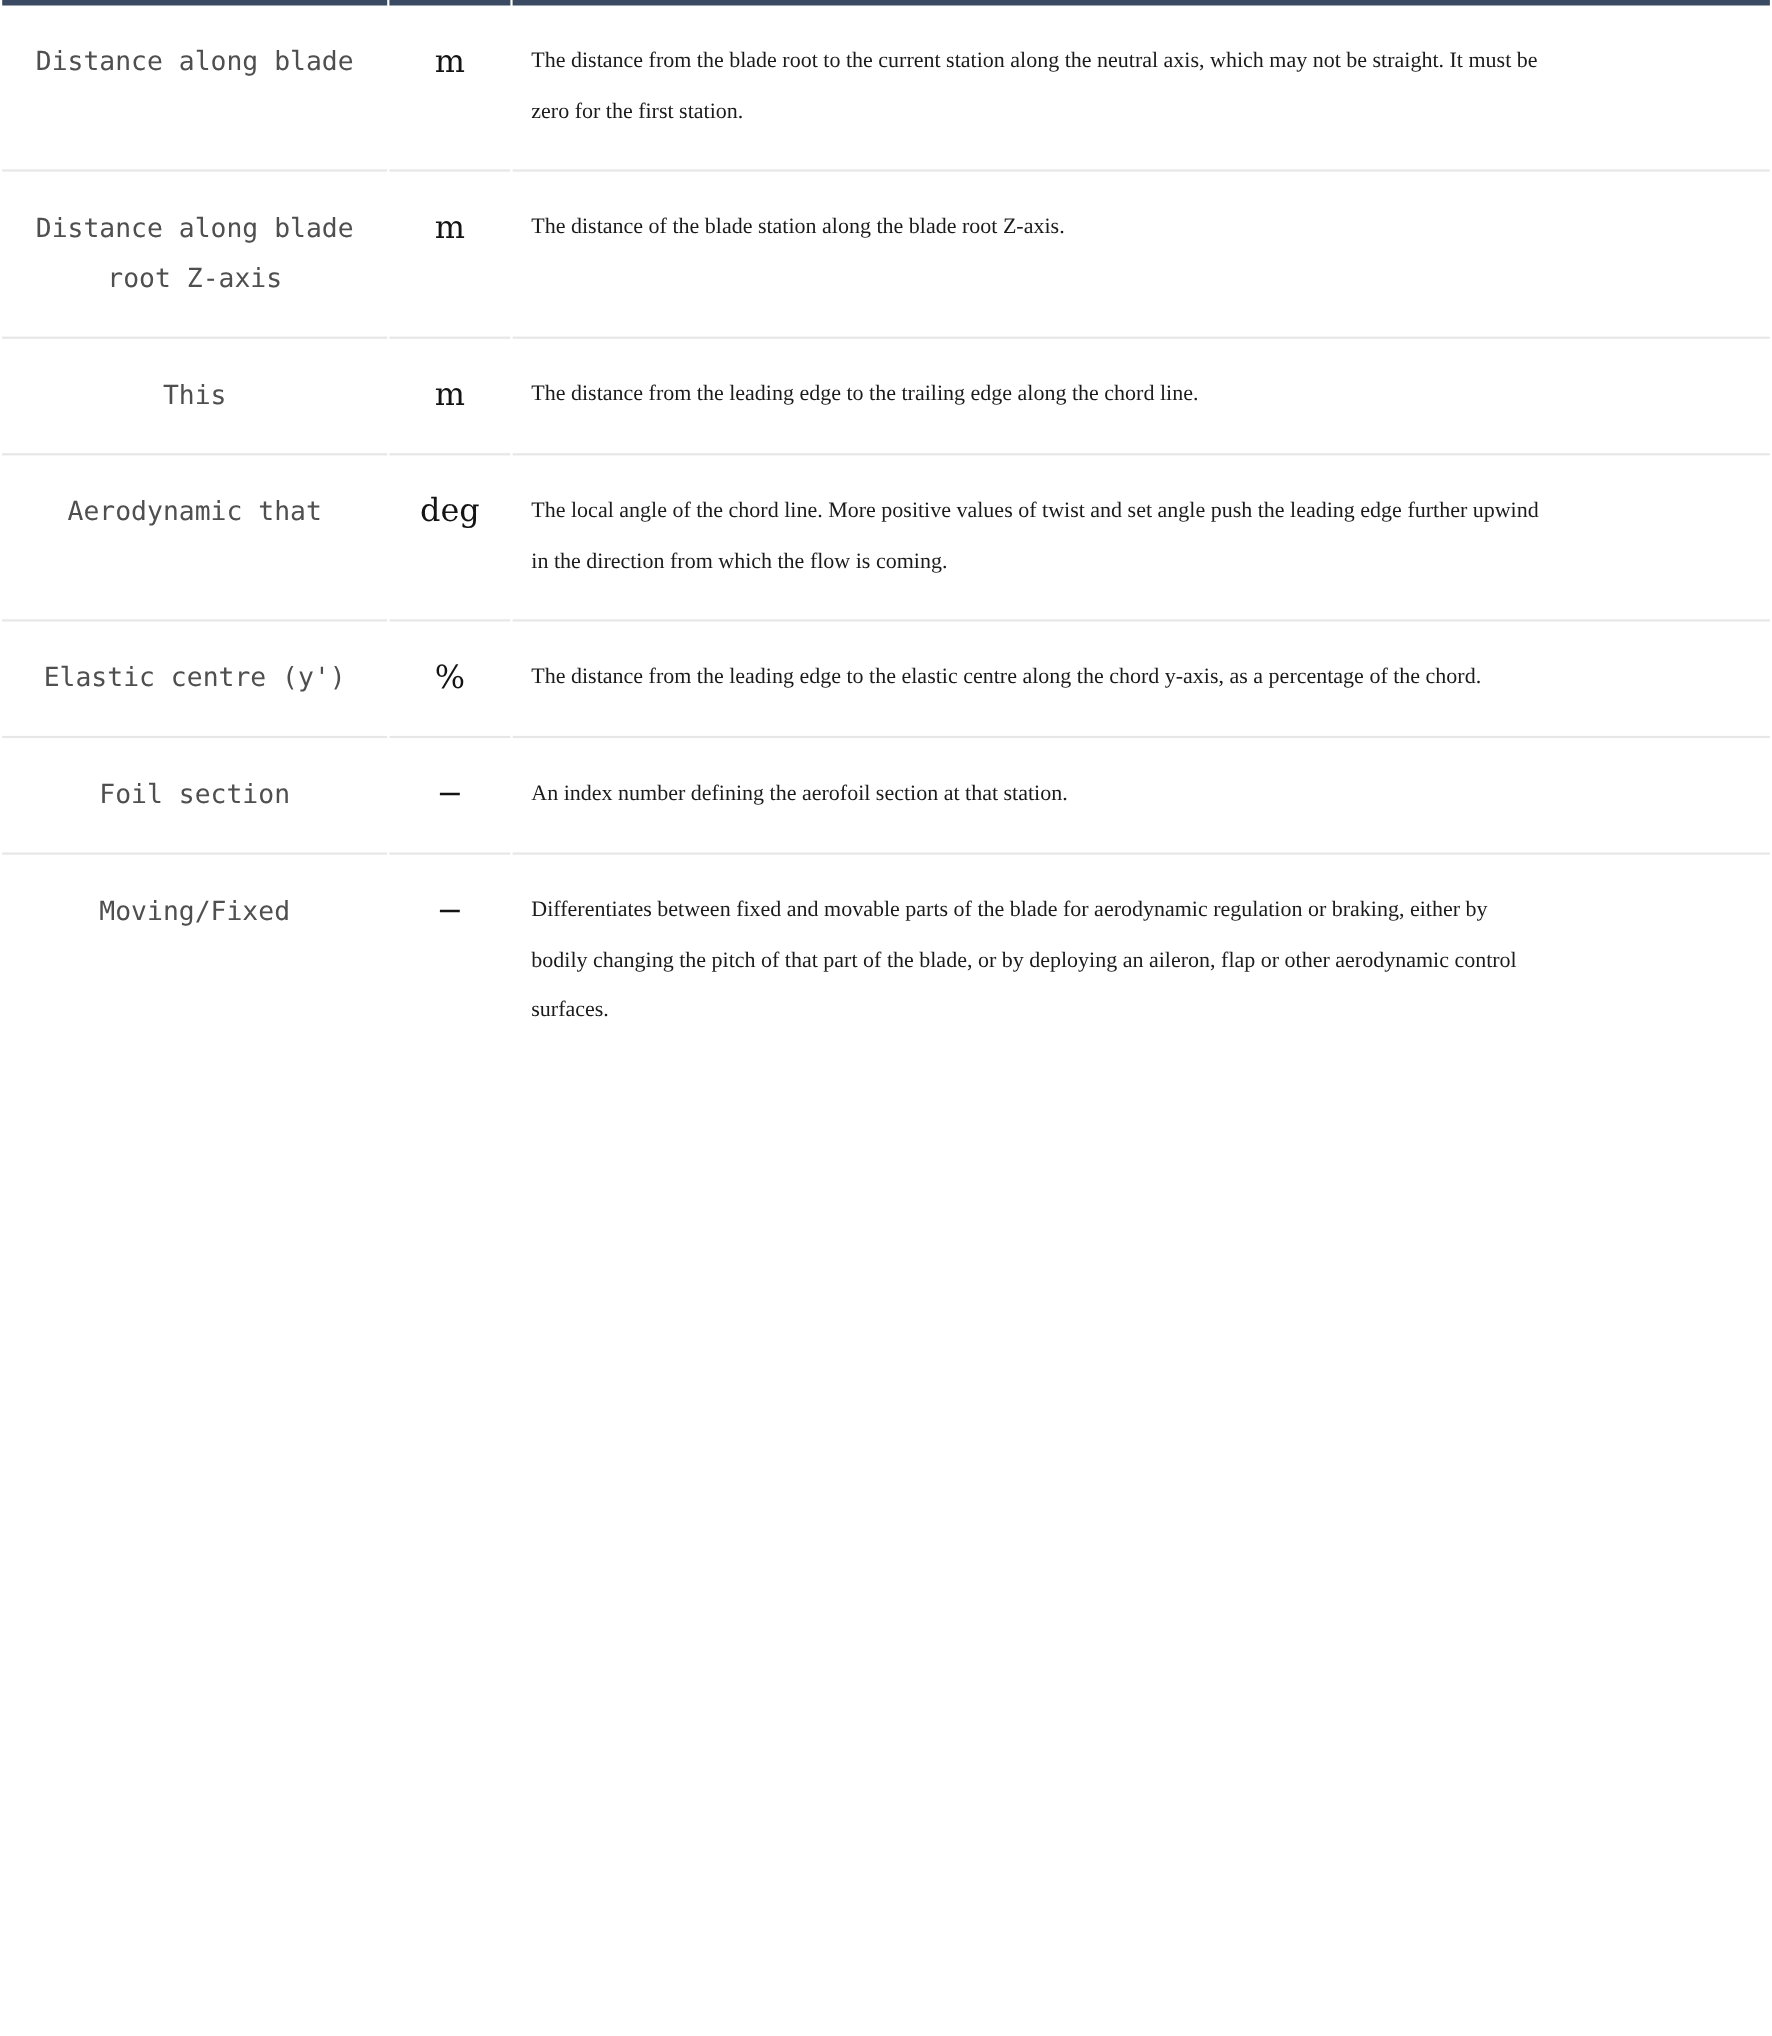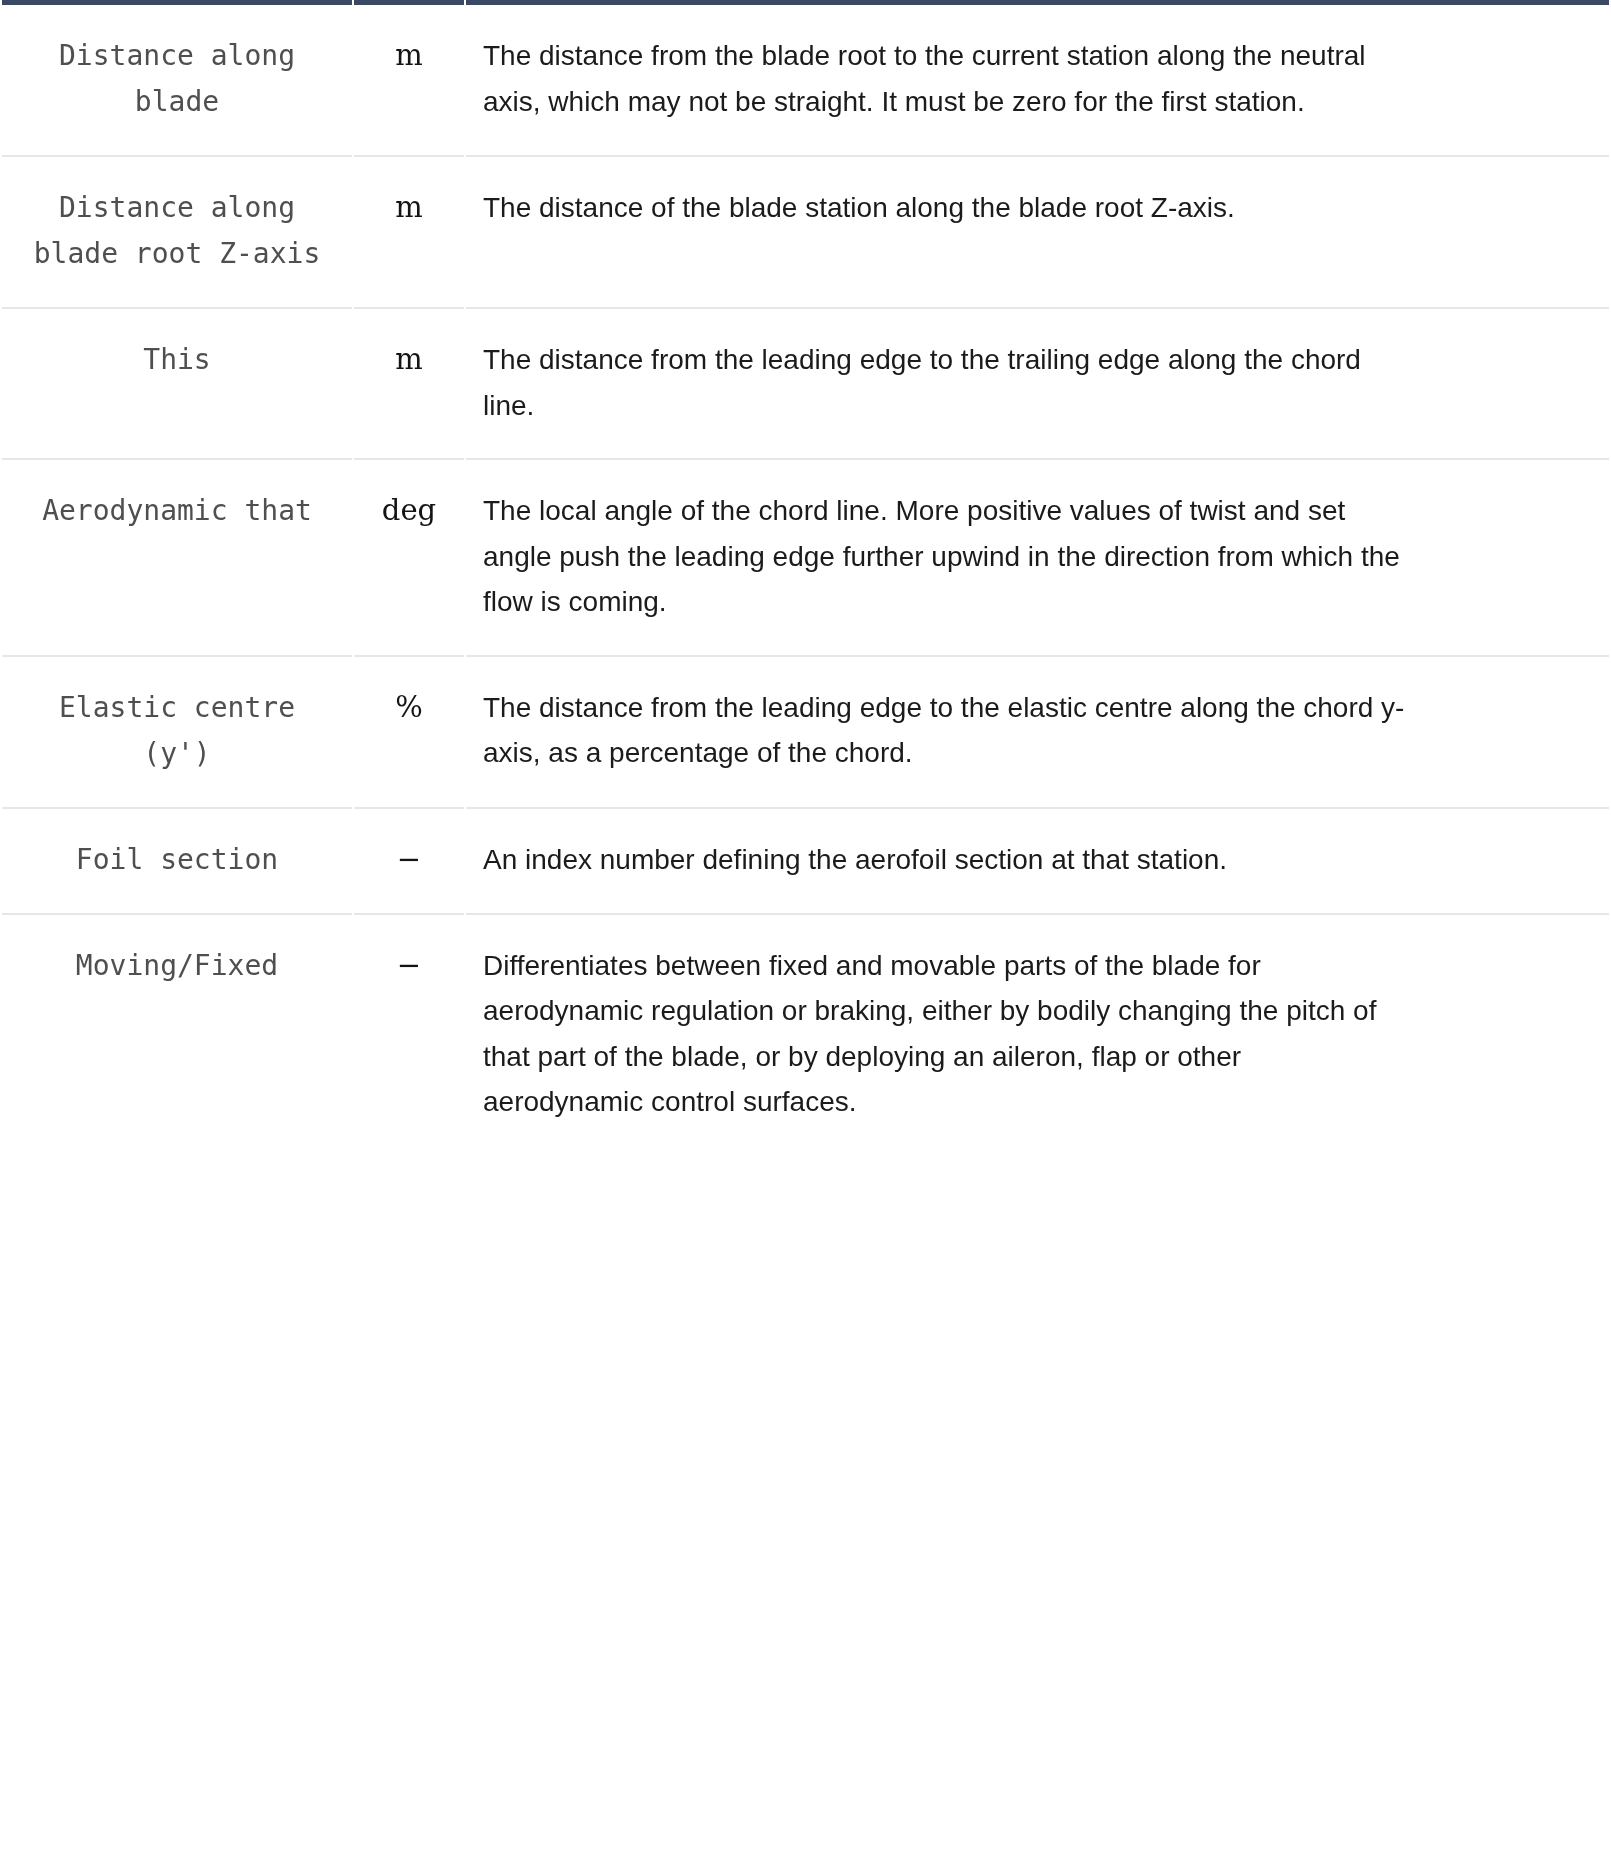--- a/index.html
+++ b/index.html
@@ -31,40 +31,41 @@
     vertical-align: top;
     border-top: 2px solid var(--c-divider);
     padding-top: 28px;
     padding-bottom: 30px;
   }
   tr:first-child td {
     border-top: 5px solid var(--c-top-border);
   }
   td.name {
     font-family: "DejaVu Sans Mono", monospace;
-    font-size: 28px;
+    font-size: 24px;
     line-height: 46px;
     color: var(--c-name);
     text-align: center;
     padding-left: 25px;
     padding-right: 25px;
   }
   td.unit {
     font-family: "DejaVu Serif", serif;
     font-size: 29px;
     line-height: 45px;
     color: var(--c-unit);
     text-align: center;
   }
   td.desc {
-    font-size: 28px;
+    font-size: 20px;
     line-height: 45.5px;
     color: var(--c-desc);
     padding-left: 17px;
     padding-right: 204px;
+    font-family: Liberation Serif, serif;
   }
 </style>
 </head>
 <body>
 
 <table class="param-table">
   <colgroup>
     <col class="c-name">
     <col class="c-unit">
     <col class="c-desc">

